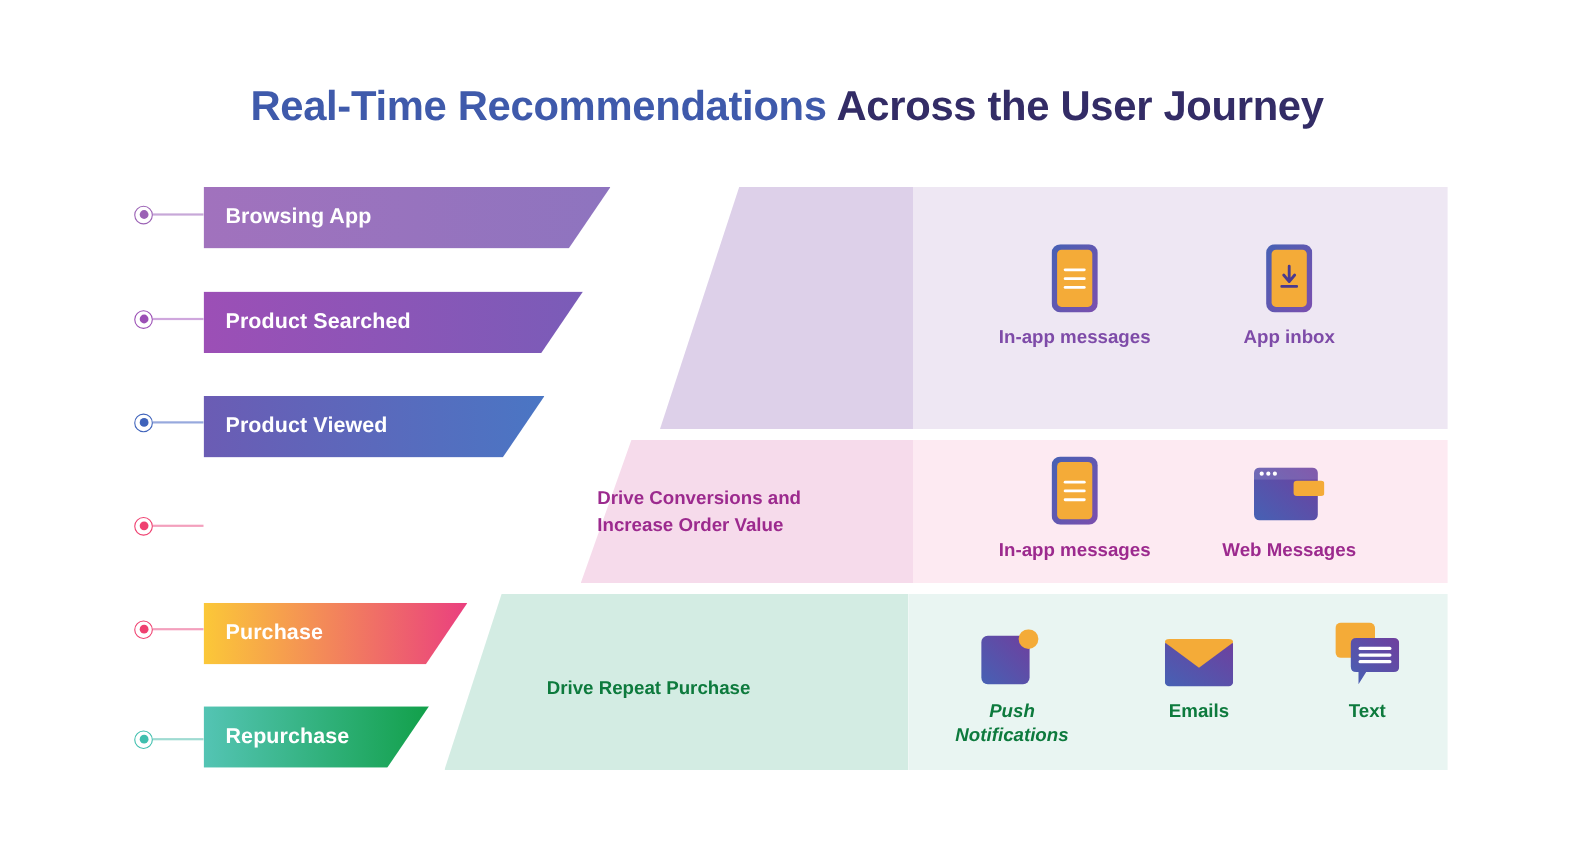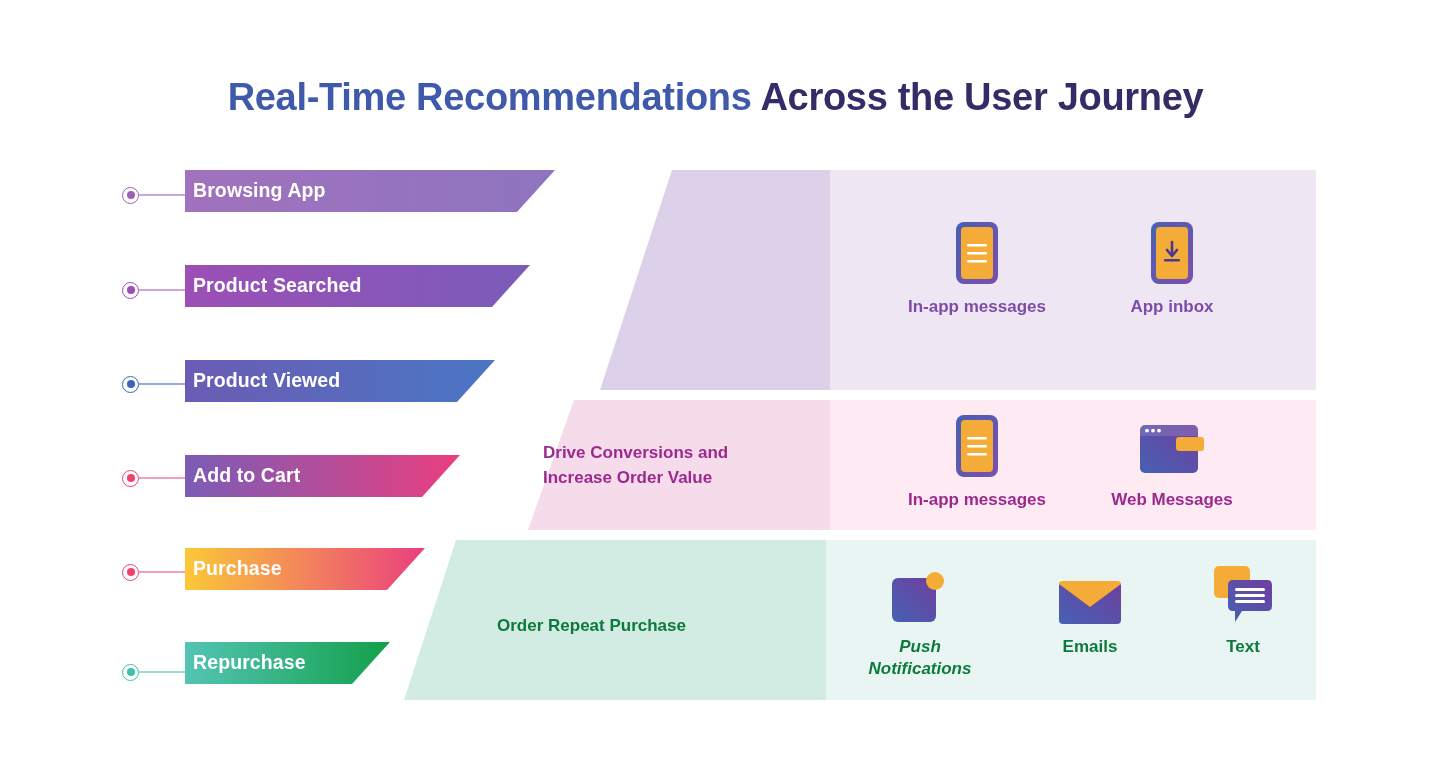--- a/index.html
+++ b/index.html
@@ -44,29 +44,29 @@
     background:currentColor;
   }
   .connector{
     position:absolute;
     height:2px;
   }
 
   
   .bar{
     position:absolute;
-    height:42px;
+    height:56px;
     display:flex;
     align-items:center;
     color:#ffffff;
     font-size:19.5px;
     font-weight:bold;
     letter-spacing:0.1px;
     clip-path: polygon(0 0, 100% 0, calc(100% - 38px) 100%, 0 100%);
-    padding-left:8px;
+    padding-left:20px;
     box-sizing:border-box;
   }
   .bar span{position:relative;top:-1px;}
 
   
   .panel{
     position:absolute;
     display:flex;
     align-items:center;
   }
@@ -188,21 +188,21 @@
           <circle cx="13" cy="5.6" r="1.9" fill="#ffffff"></circle>
           <circle cx="19" cy="5.6" r="1.9" fill="#ffffff"></circle>
           <rect x="36" y="12" width="28" height="14" rx="3" ry="3" fill="#f4ab38"></rect>
         </svg>
       </div>
       <div class="cap" style="color: rgb(156, 42, 142);">Web Messages</div>
     </div>
     <div class="panel" style="left: 0px; top: 540px; width: 1431px; height: 160px;">
       <div class="panel-left" style="left: 404px; width: 422px; background: rgb(211, 236, 227); clip-path: polygon(52px 0px, 100% 0px, 100% 100%, 0px 100%);"></div>
       <div class="panel-right" style="left: 826px; width: 490px; background: rgb(233, 245, 242);"></div>
-      <div class="goal" style="left: 497px; top: 74px; color: rgb(13, 122, 61);">Order Repeat Purchase</div>
+      <div class="goal" style="left: 497px; top: 74px; color: rgb(13, 122, 61);">Drive Repeat Purchase</div>
     </div>
     <div class="channel" style="left: 830px; top: 562px; font-style: italic;">
       <div class="iconwrap">
         <svg width="56" height="52" viewBox="0 0 56 52">
           <defs>
             <linearGradient id="sg2_0" x1="0" y1="1" x2="1" y2="0">
               <stop offset="0%" stop-color="#4661b4"></stop>
               <stop offset="100%" stop-color="#6f3f9e"></stop>
             </linearGradient>
           </defs>
@@ -264,23 +264,20 @@
     <div class="marker" style="left: 122px; top: 375.5px; color: rgb(63, 99, 187);">
       <i></i>
     </div>
     <div class="bar" style="left: 185px; top: 360px; width: 310px; background: linear-gradient(90deg, rgb(107, 92, 180) 0%, rgb(74, 118, 196) 100%);">
       <span>Product Viewed</span>
     </div>
     <div class="connector" style="left: 139px; top: 477px; width: 46px; background: rgb(243, 160, 189);"></div>
     <div class="marker" style="left: 122px; top: 469.5px; color: rgb(239, 64, 112);">
       <i></i>
     </div>
-    <div class="bar" style="left: 185px; top: 455px; width: 275px; background: linear-gradient(90deg, rgb(123, 92, 182) 0%, rgb(234, 63, 127) 100%);">
-      <span>Add to Cart</span>
-    </div>
     <div class="connector" style="left: 139px; top: 571px; width: 46px; background: rgb(243, 160, 189);"></div>
     <div class="marker" style="left: 122px; top: 563.5px; color: rgb(239, 64, 112);">
       <i></i>
     </div>
     <div class="bar" style="left: 185px; top: 548px; width: 240px; background: linear-gradient(90deg, rgb(251, 200, 56) 0%, rgb(234, 63, 127) 100%);">
       <span>Purchase</span>
     </div>
     <div class="connector" style="left: 139px; top: 671px; width: 46px; background: rgb(159, 219, 210);"></div>
     <div class="marker" style="left: 122px; top: 663.5px; color: rgb(63, 191, 174);">
       <i></i>

